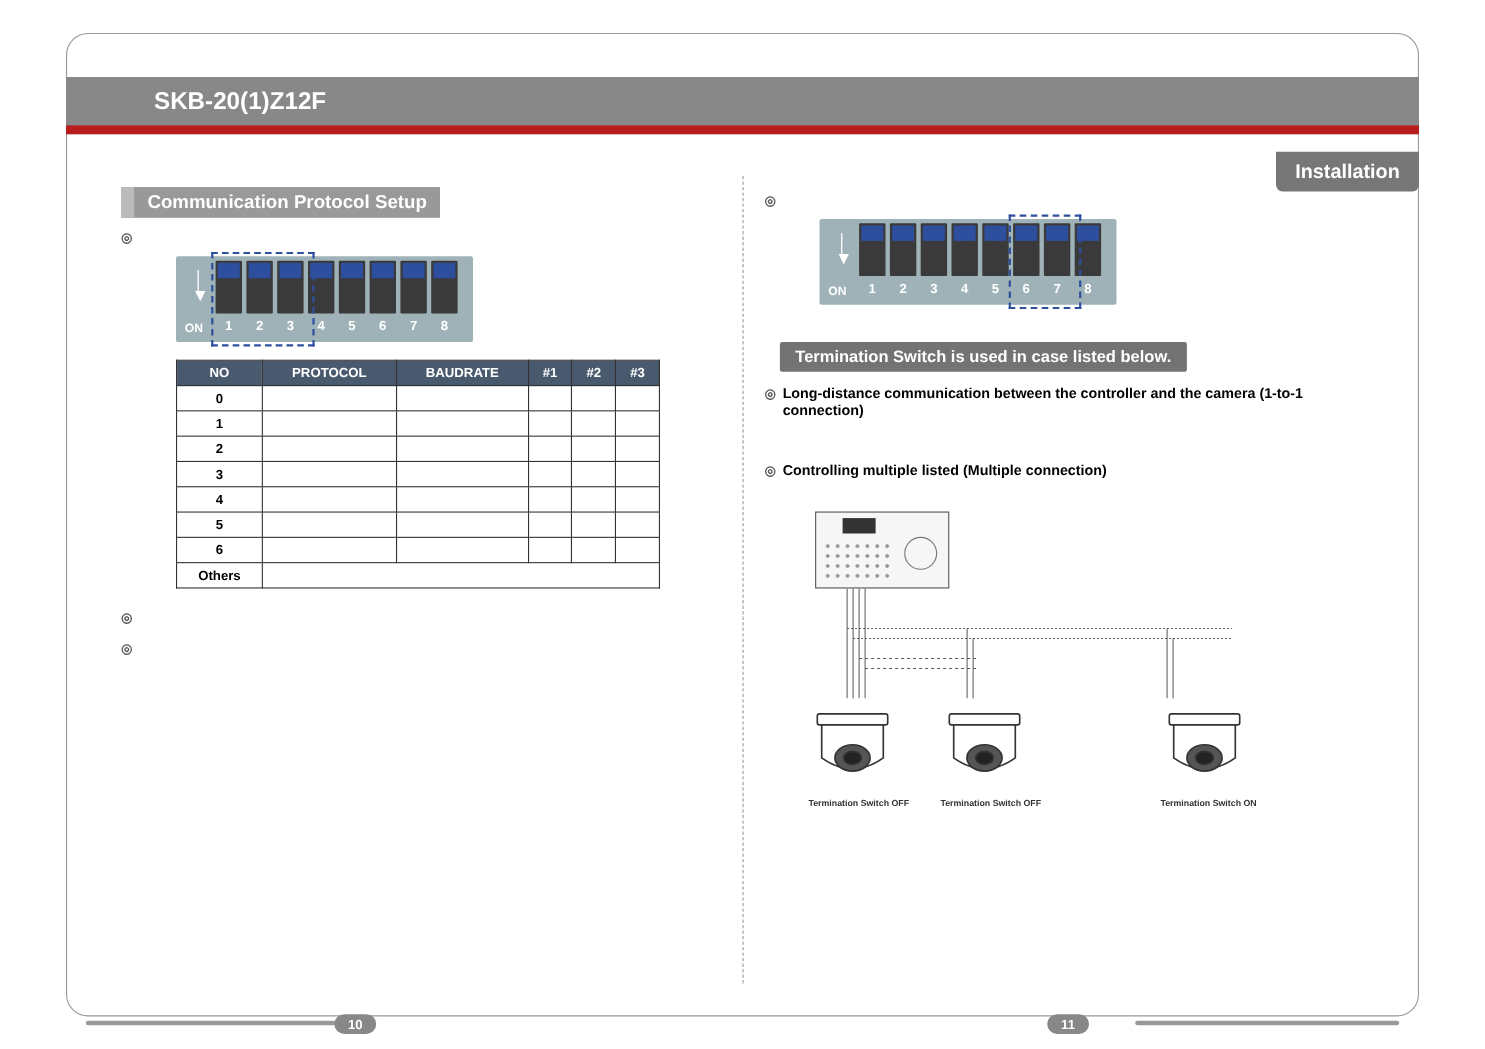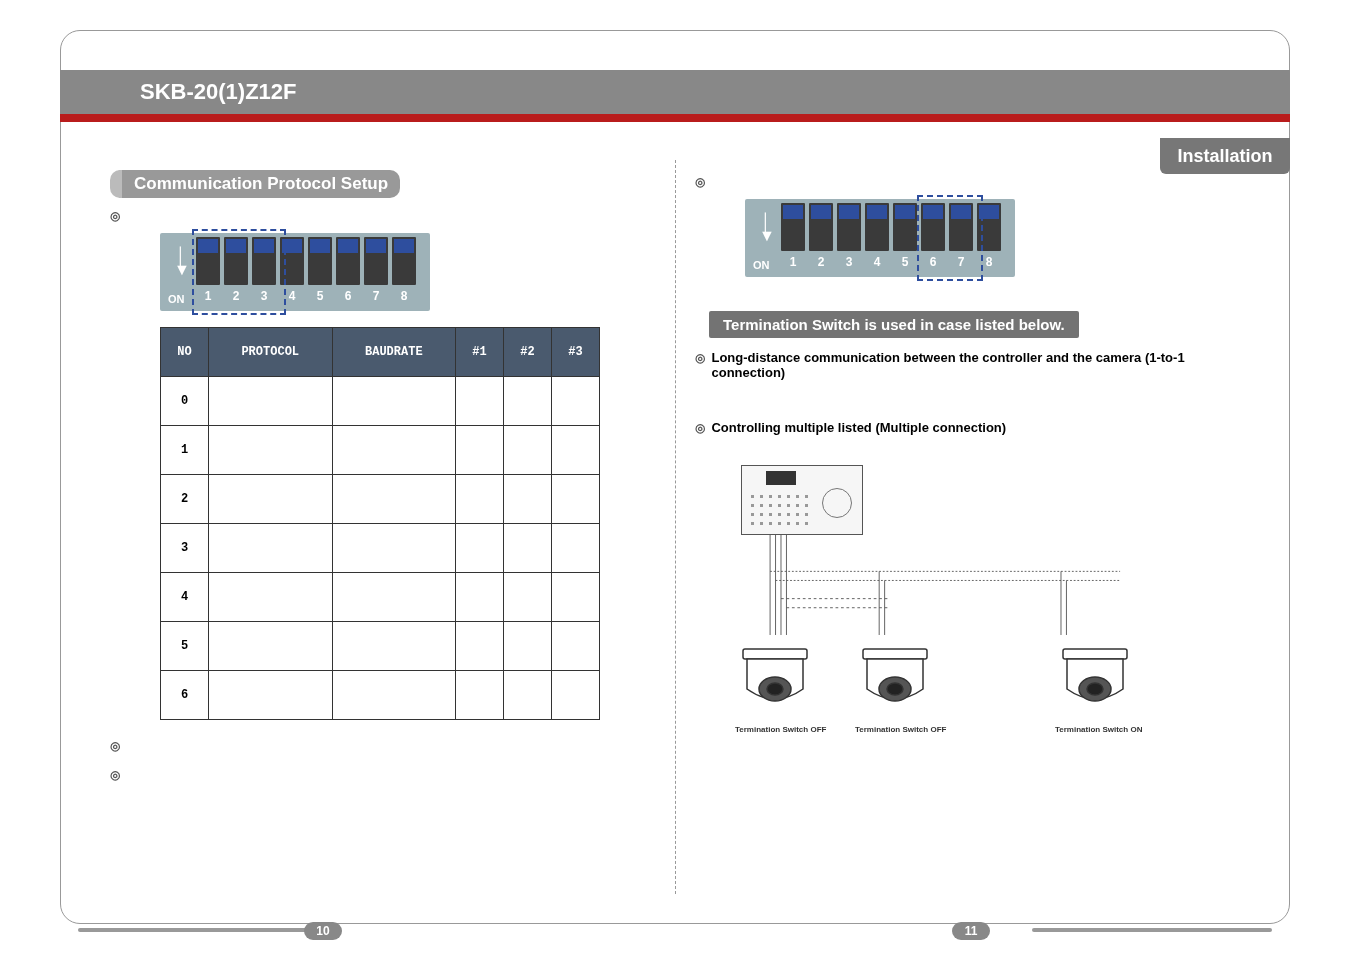--- a/index.html
+++ b/index.html
@@ -72,21 +72,21 @@
     border-left: 1.5px dashed #999;
   }
   .section-title {
     background: #999;
     color: #fff;
     font-size: 17px;
     font-weight: bold;
     padding: 4px 12px;
     display:inline-block;
     border-left:12px solid #bbb;
-    border-radius: 10px;
+    border-radius: 0;
     margin-bottom: 6px;
   }
   .bullet-row {
     display:flex;
     align-items:flex-start;
     gap:6px;
     margin: 4px 0;
     font-size:13px;
     font-weight:bold;
   }
@@ -162,23 +162,22 @@
   }
 
   table.proto {
     border-collapse: collapse;
     width: 440px;
     margin-left: 50px;
     font-size: 12px;
   }
   table.proto th, table.proto td {
     border: 1px solid #333;
-    padding: 17px 6px;
+    padding: 4px 6px;
     text-align:center;
-    font-family:Liberation Mono, monospace;
   }
   table.proto th {
     background: #4a5a6e;
     color:#fff;
     font-weight:bold;
   }
   table.proto td.first {
     font-weight:bold;
   }
 
@@ -386,20 +385,24 @@
             <td></td>
             <td></td>
           </tr>
       <tr>
             <td class="first">6</td>
             <td></td>
             <td></td>
             <td></td>
             <td></td>
             <td></td>
+          </tr>
+      <tr>
+            <td class="first">Others</td>
+            <td colspan="5"></td>
           </tr>
     </tbody>
       </table>
 
     <div class="bullet-row" style="margin-top:18px;">
       <span class="ico">◎</span>
     </div>
     <div class="bullet-row" style="margin-top:14px;">
       <span class="ico">◎</span>
     </div>

